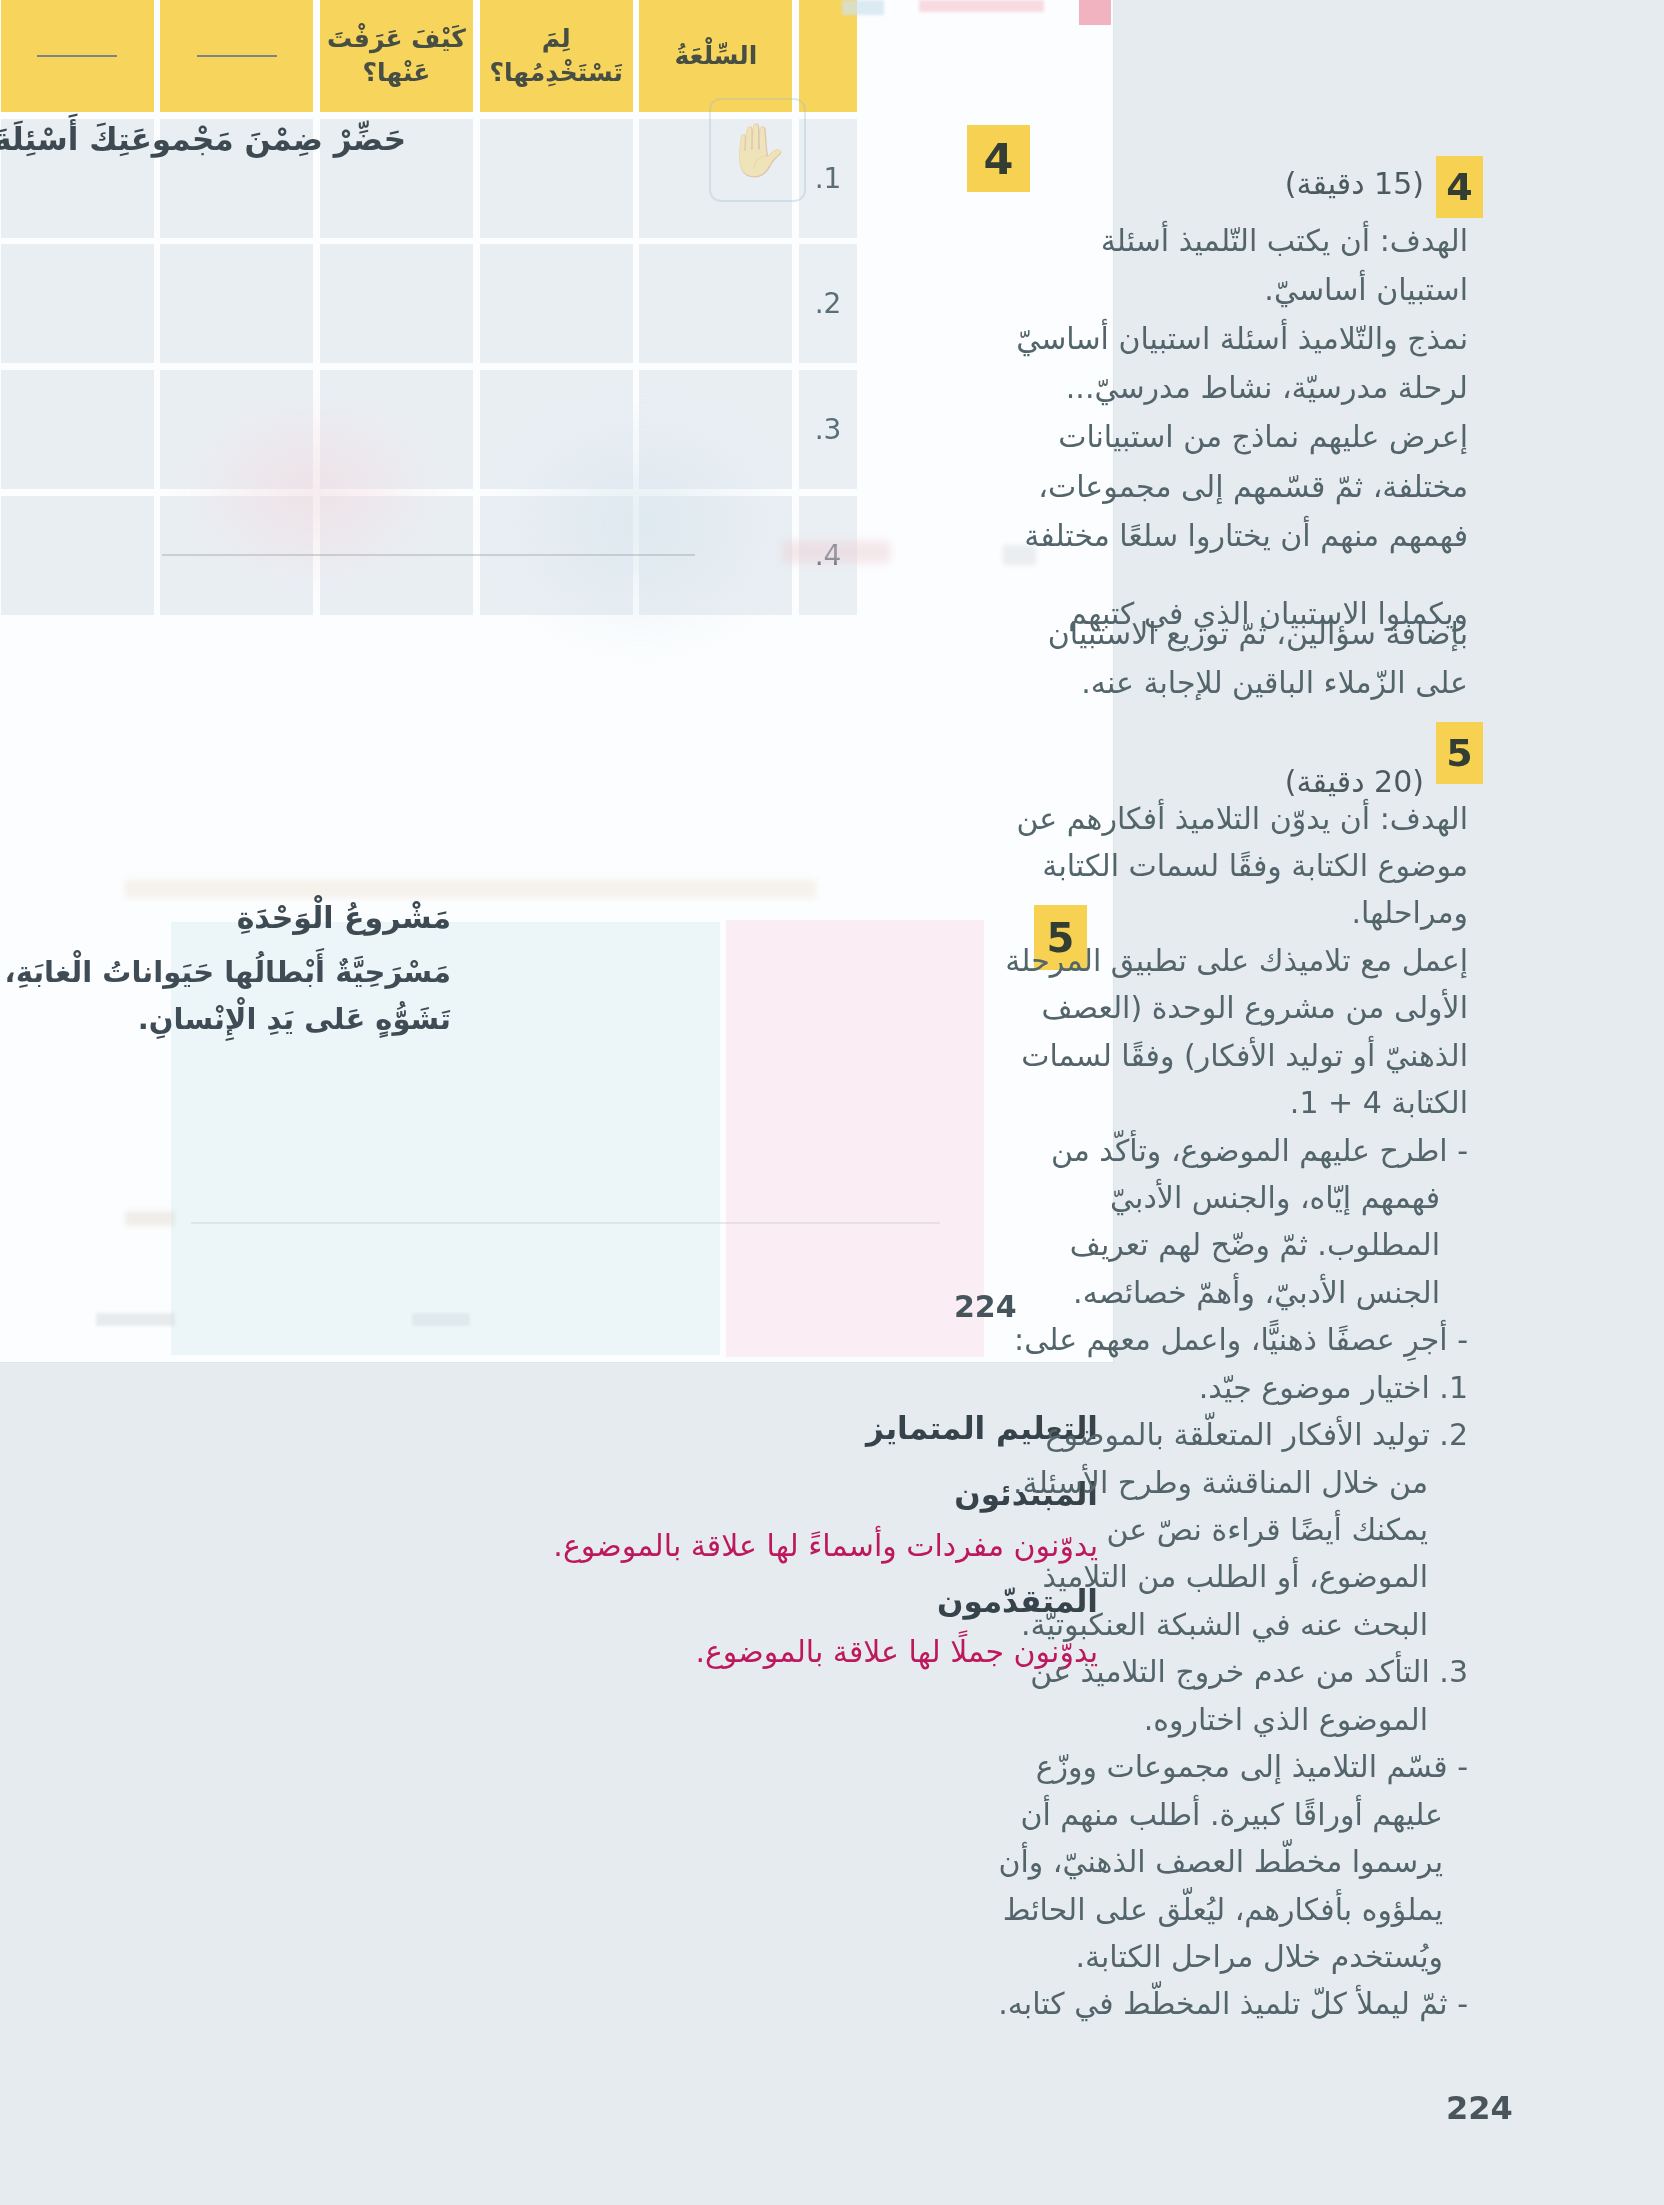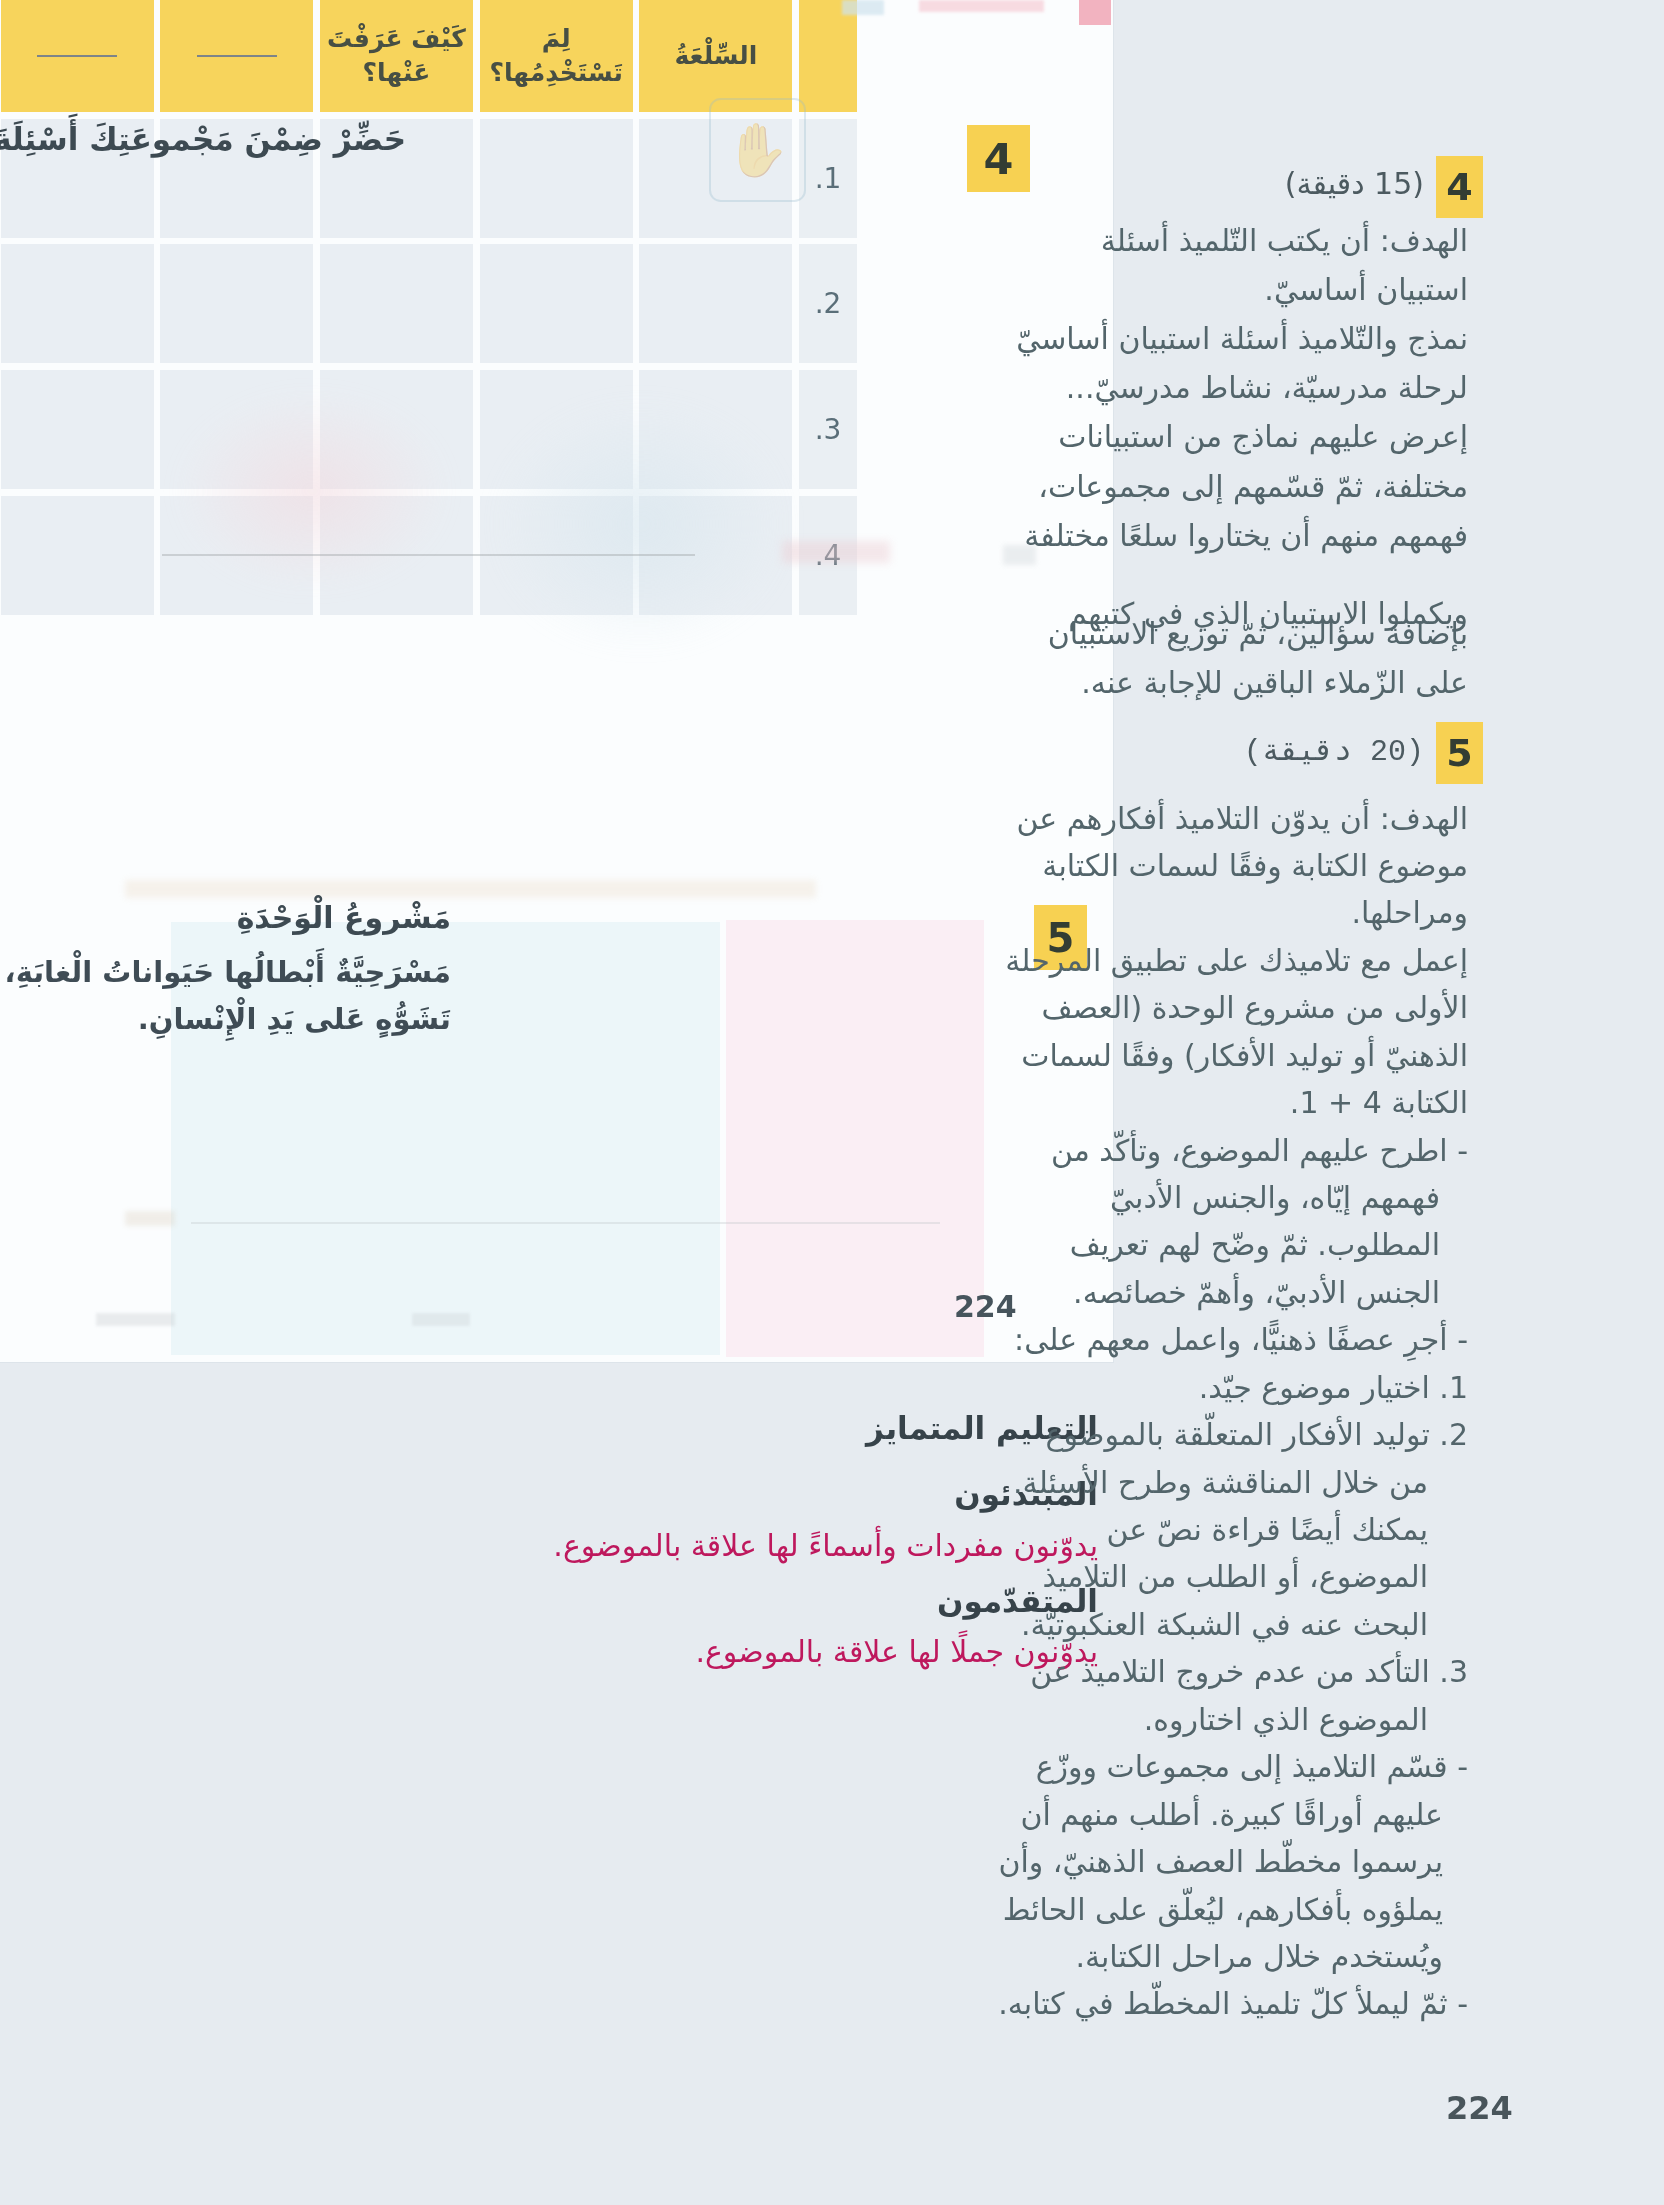--- a/index.html
+++ b/index.html
@@ -74,21 +74,21 @@
   
   #g-toppink{left:1079px;top:0;width:32px;height:25px;background:#f2b3c0;}
   #g-topstrip{left:919px;top:0;width:125px;height:11.7px;background:#f6cdd6;opacity:.7;filter:blur(1.7px);}
   #g-topblue{left:842px;top:0;width:42px;height:15px;background:#cfe3ee;opacity:.7;filter:blur(1.7px);}
 
   
   #sb-badge4{left:1436px;top:156px;width:47px;height:62px;font-size:38px;}
   #sb-badge5{left:1436px;top:722px;width:47px;height:62px;font-size:38px;}
   .duration{right:240px;font-size:30px;color:#4c5a60;text-align:right;}
   #sb-dur4{top:166px;}
-  #sb-dur5{top:732px;font-family:Liberation Mono, monospace;}
+  #sb-dur5{top:764px;}
   .sb-line{
     position:absolute;right:196px;font-size:30px;color:#53656b;
     text-align:right;white-space:nowrap;direction:rtl;
   }
 
   
   .diff{right:566px;text-align:right;}
   .diff-head{font-size:31px;font-weight:bold;color:#37434a;}
   .diff-body{font-size:30px;color:#be185d;}
   #diff-title{top:1410px;}

